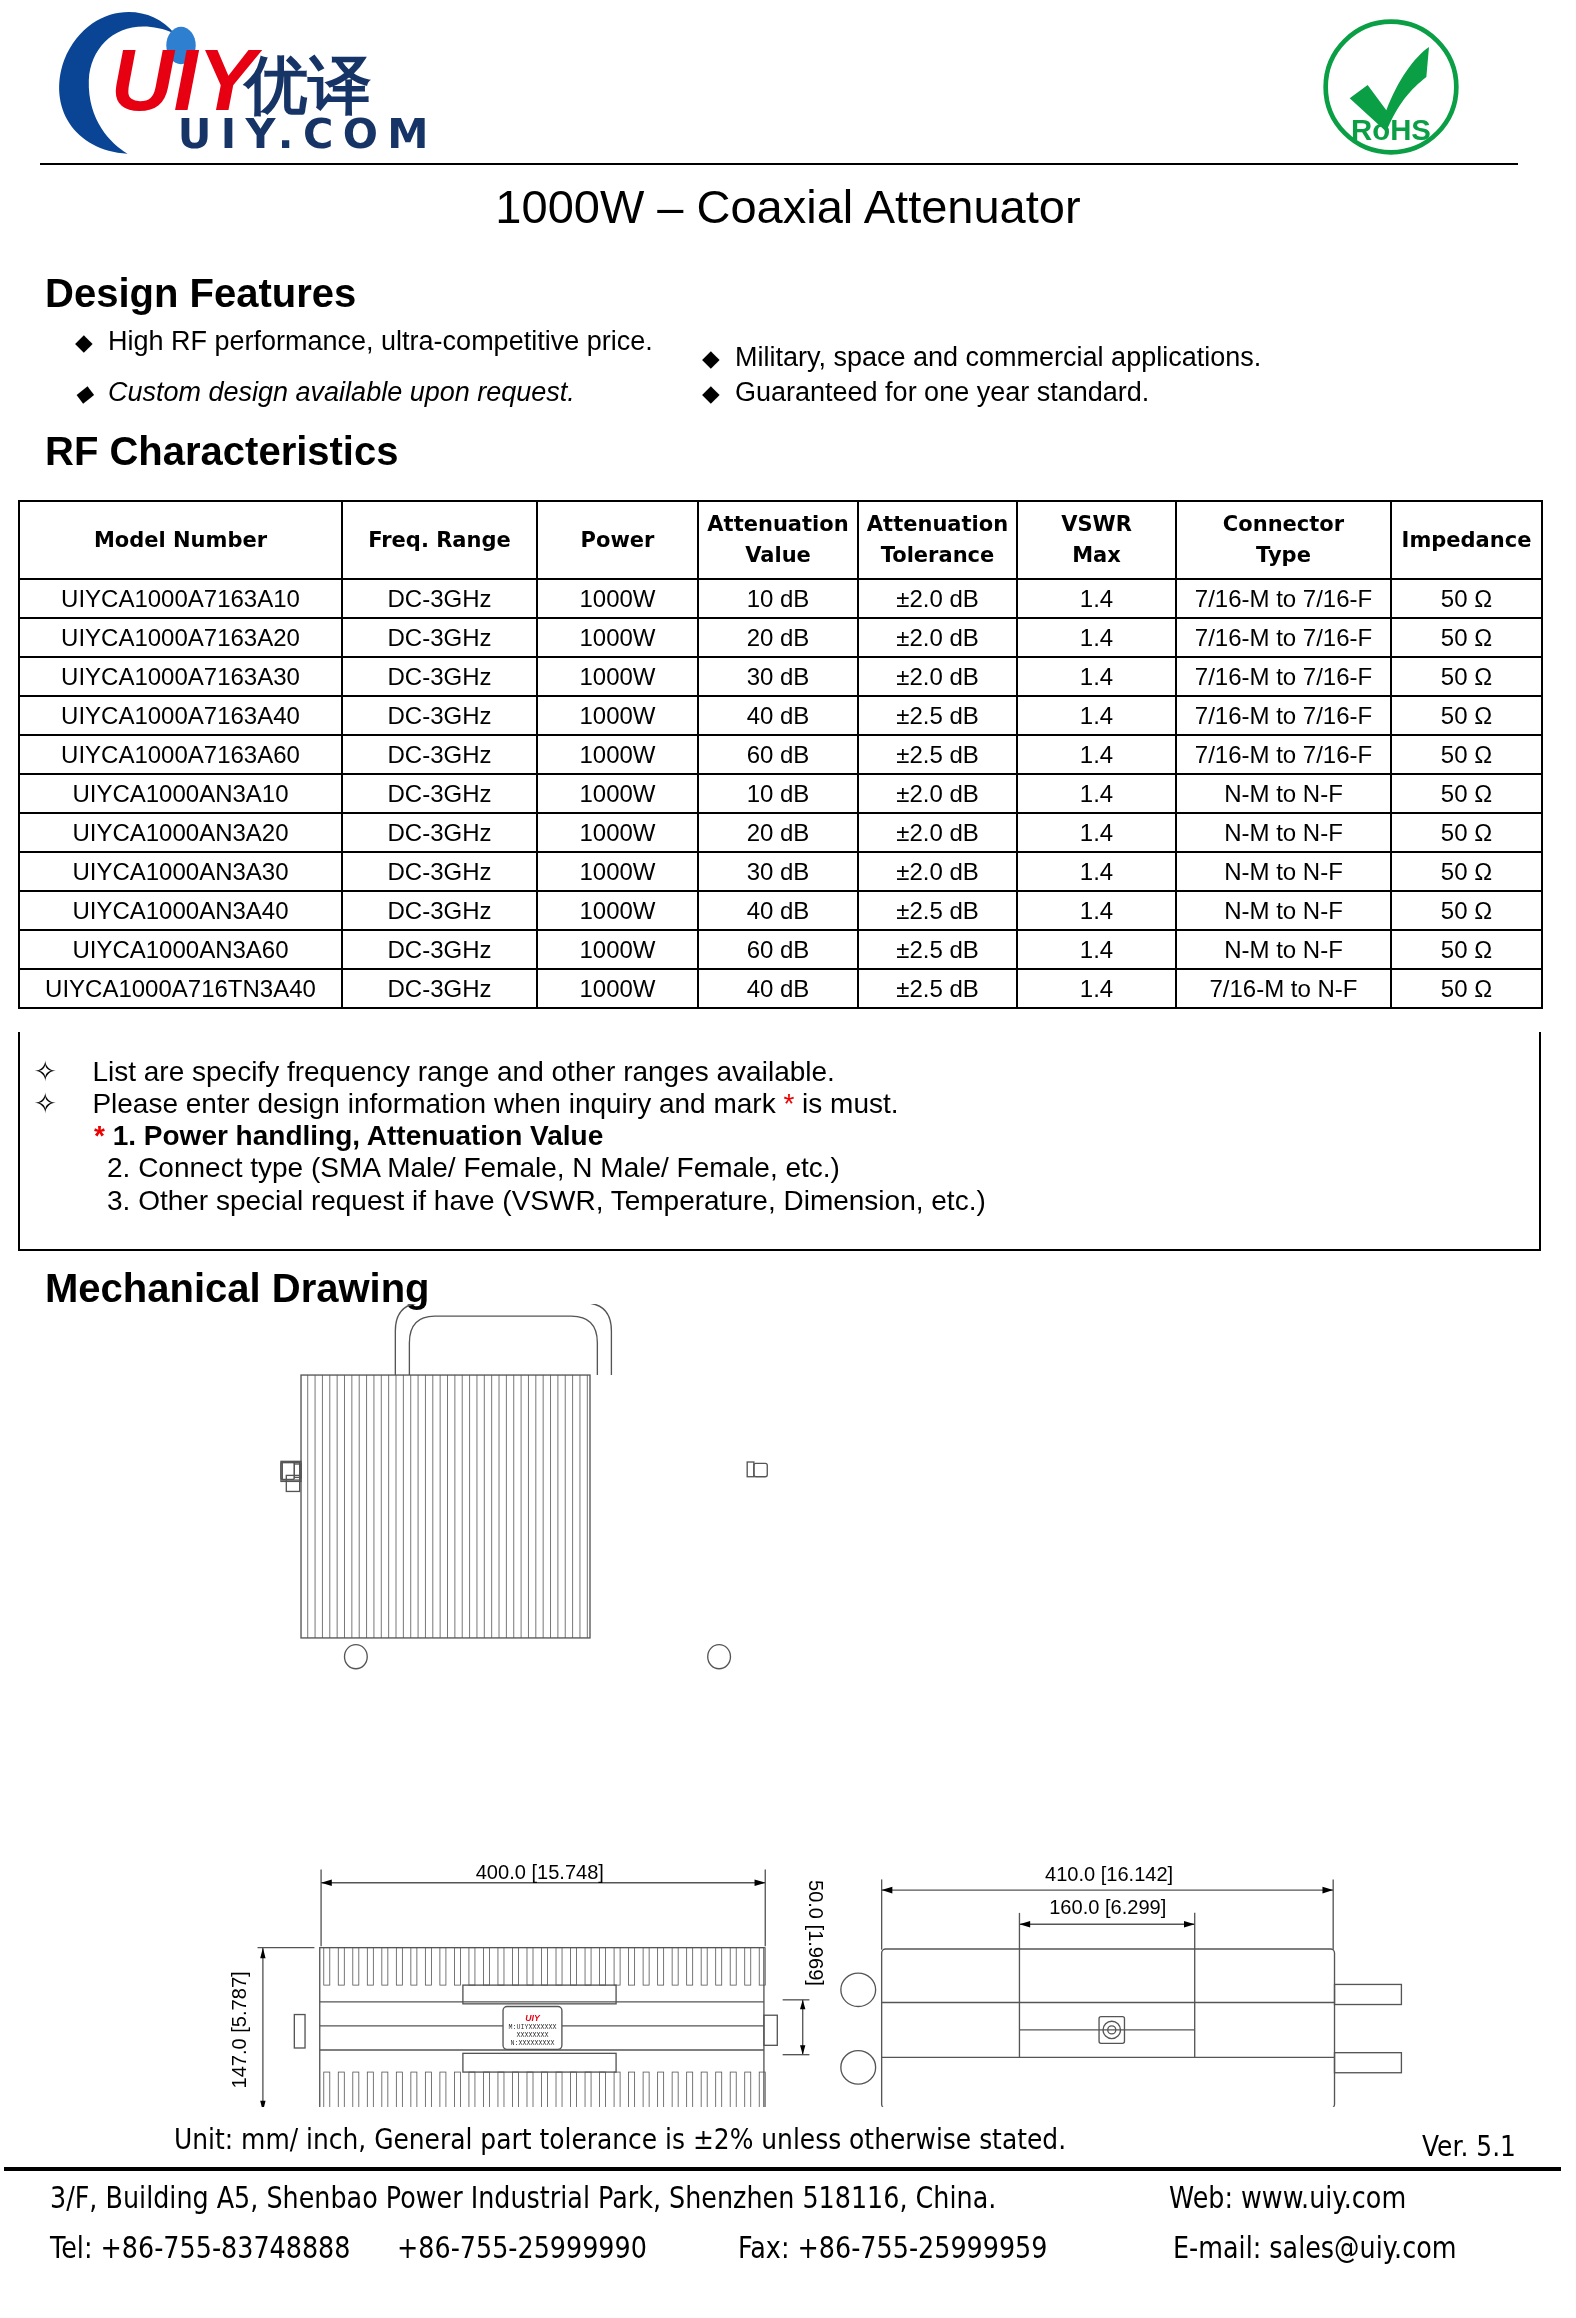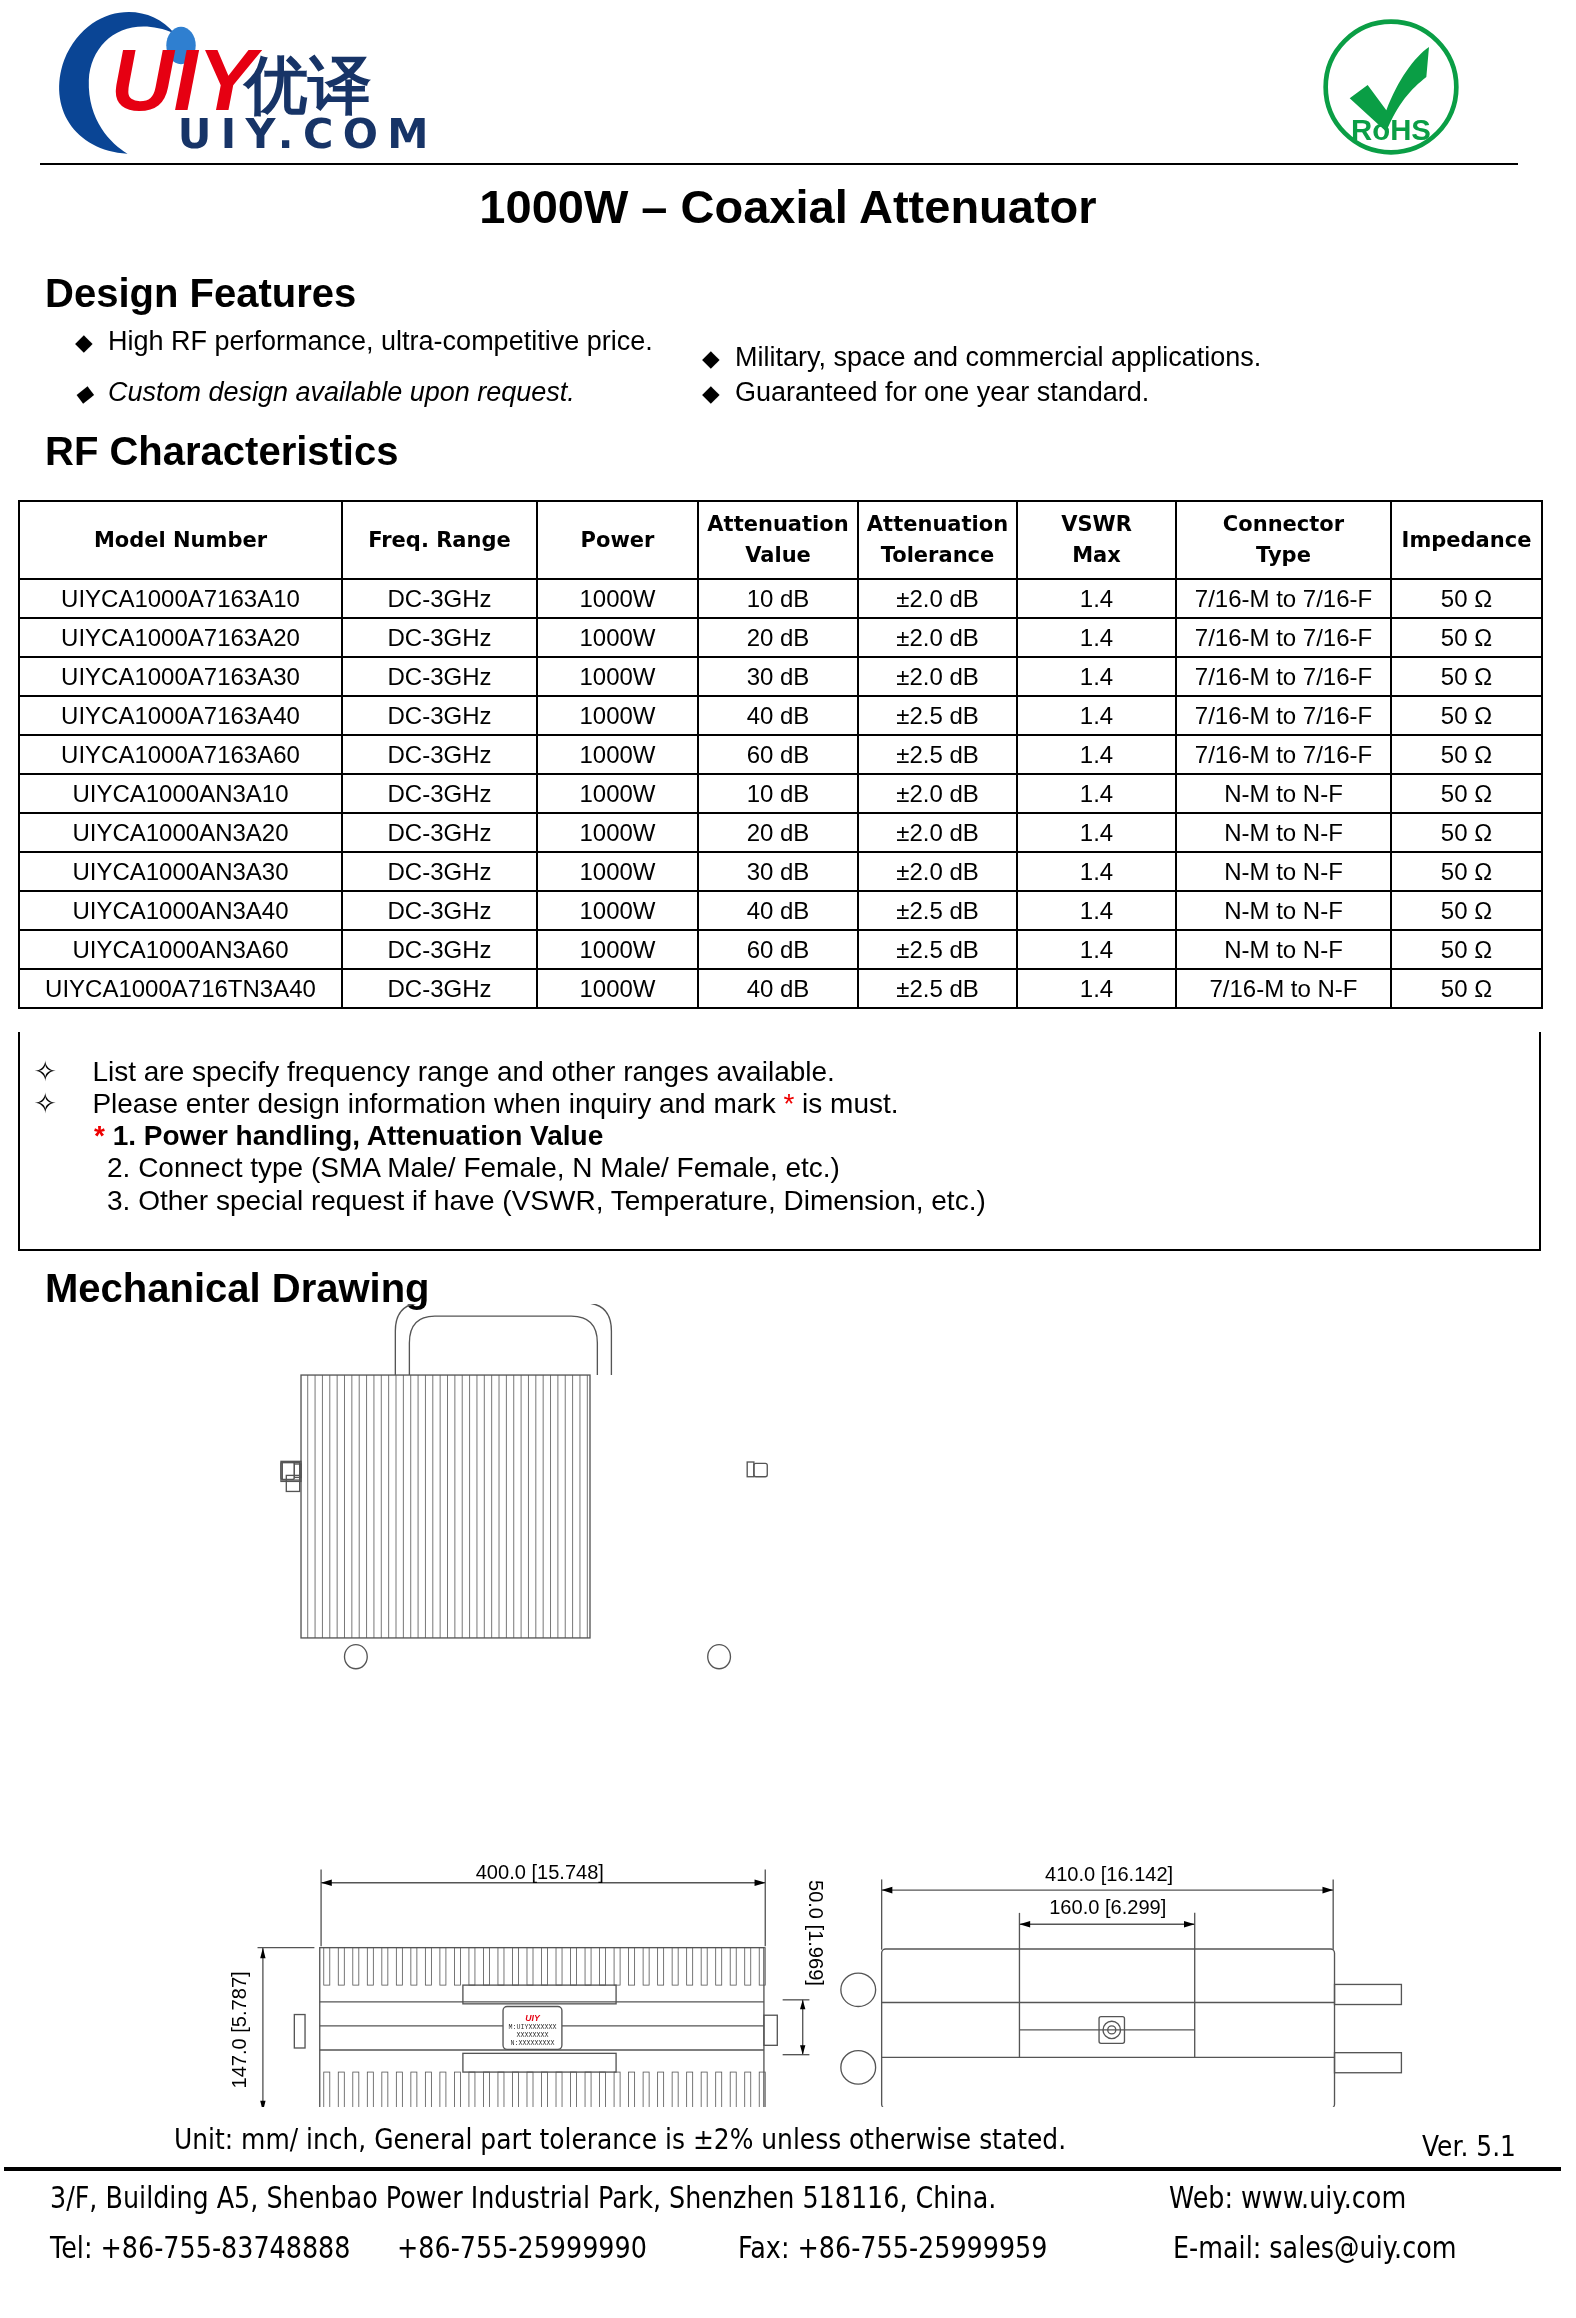--- a/index.html
+++ b/index.html
@@ -3,21 +3,21 @@
 <meta charset="utf-8">
 <style>
   html, body { margin:0; padding:0; background:#fff; }
   body { width:1576px; height:2319px; position:relative; overflow:hidden;
          font-family:"Liberation Sans", sans-serif; color:#000; }
   .abs { position:absolute; }
   
   #logo { left:47px; top:0px; width:415px; height:157px; }
   #rohs { left:1321px; top:16.7px; width:140px; height:140px; }
   #hdr-rule { left:40px; top:163px; width:1478px; height:2px; background:#000; }
-  #title { left:0; width:1576px; top:179px; text-align:center; font-weight:bold; font-size:47px; letter-spacing:0px; }
+  #title { left:0; width:1576px; top:179px; text-align:center; font-weight:normal; font-size:47px; letter-spacing:0px; }
   h2.sec { position:absolute; margin:0; font-size:40px; font-weight:bold; left:45px; }
   #sec-design { top:271px; }
   #sec-rf { top:429px;text-align:center; }
   #sec-mech { top:1266px; }
   .feat { position:absolute; font-size:27px; line-height:35px; white-space:nowrap; }
   .feat .dia { display:inline-block; width:33px; font-size:23px; }
   
   #rf-table { position:absolute; left:18px; top:500px; width:1523px; border-collapse:collapse; table-layout:fixed;padding-left:16px; }
   #rf-table th, #rf-table td { border:2px solid #000; text-align:center; padding:0; }
   #rf-table th { height:76px; font-family:"DejaVu Sans", sans-serif; font-weight:bold; font-size:21px; line-height:31px; }

